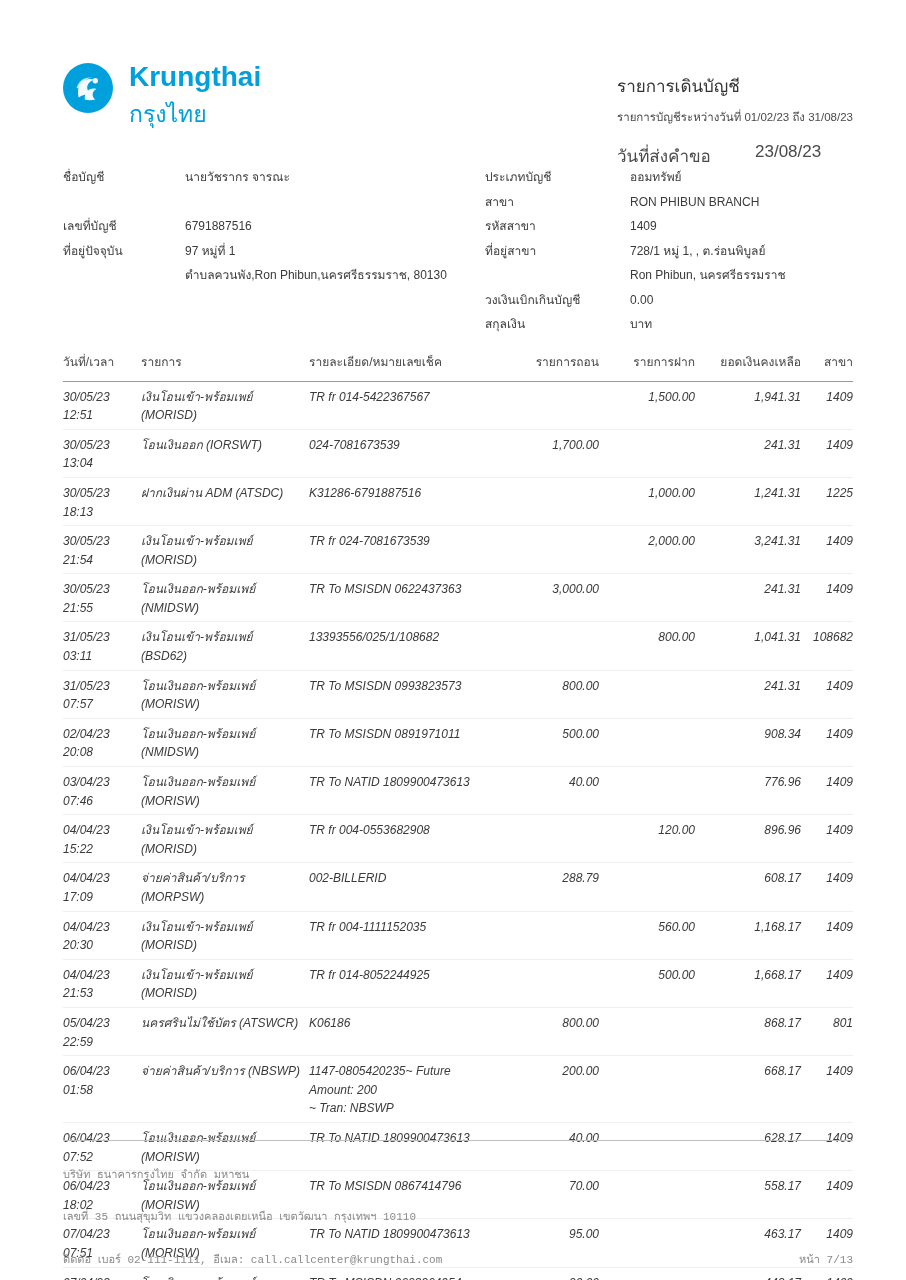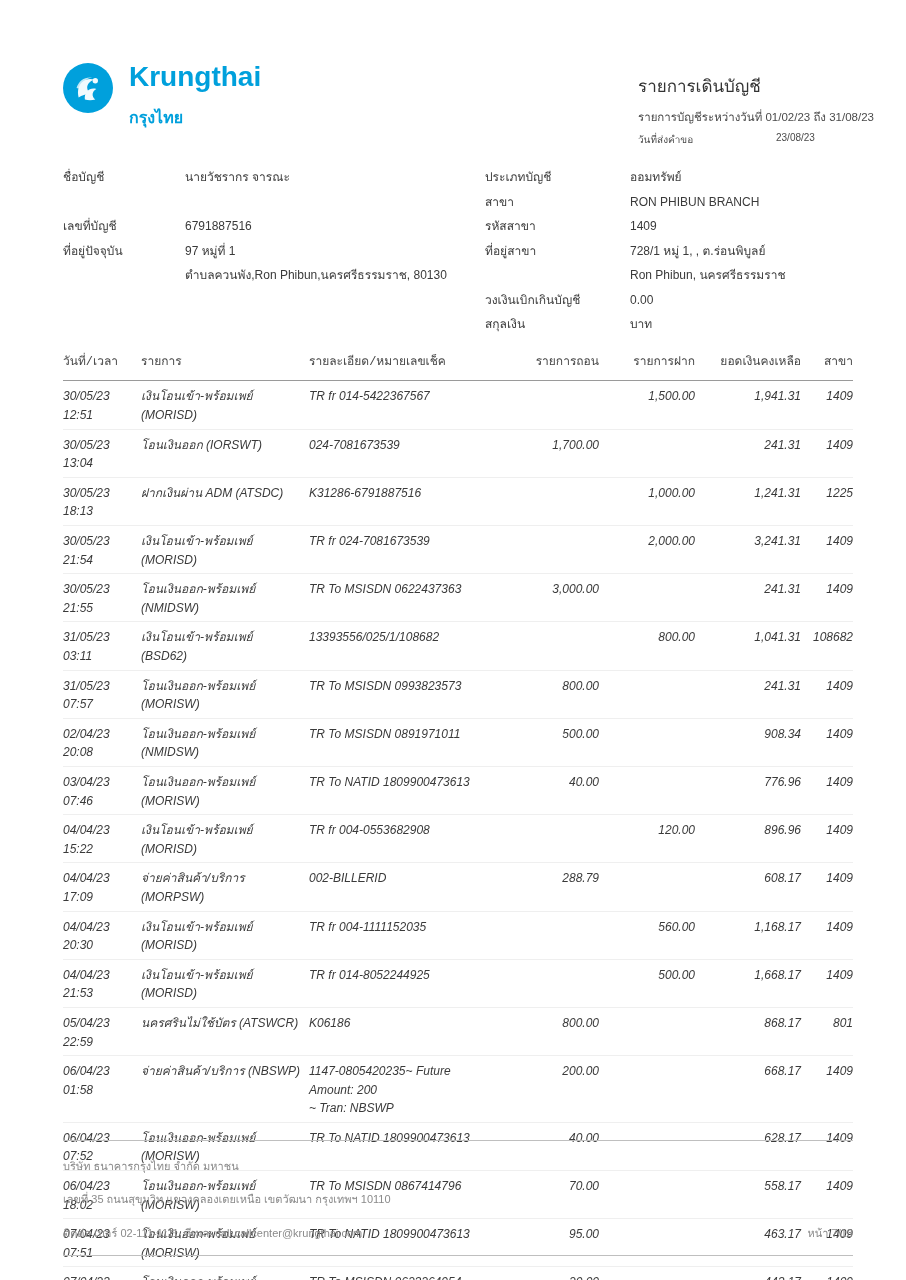--- a/index.html
+++ b/index.html
@@ -3,54 +3,54 @@
 <meta charset="utf-8">
 <style>
   html,body{margin:0;padding:0;background:#fff;}
   body{font-family:"Liberation Sans","DejaVu Sans",sans-serif;color:#3a3a3a;}
   .page{position:relative;width:906px;height:1280px;background:#fff;overflow:hidden;box-sizing:border-box;padding:63px 53px 0 63px;}
 
   
   .brand{display:flex;align-items:flex-start;gap:16px;}
   .brand-logo{width:50px;height:50px;flex:0 0 auto;}
   .brand-text .en{font-size:28px;font-weight:bold;letter-spacing:0;line-height:1.0;}
-  .brand-text .th{font-size:16px;font-weight:bold;line-height:1.15;margin-top:18px;}
-
-  .stmt-head{position:absolute;left:638px;top:72px;width:250px;}
+  .brand-text .th{font-size:23px;font-weight:normal;line-height:1.15;margin-top:10px;}
+
+  .stmt-head{position:absolute;left:617px;top:72px;width:250px;}
   .stmt-head .title{font-size:17px;color:#333;margin-bottom:10px;}
   .stmt-head .sub{font-size:11.5px;color:#4a4a4a;line-height:1.4;}
-  .stmt-head .req{display:flex;font-size:10px;color:#4a4a4a;margin-top:7px;}
+  .stmt-head .req{display:flex;font-size:17px;color:#4a4a4a;margin-top:17px;}
   .stmt-head .req .lbl{width:138px;flex:0 0 auto;}
 
   
   .acct{display:flex;margin-top:42px;font-size:12px;}
   .acct .col-left{width:422px;flex:0 0 auto;}
   .acct .col-right{flex:1;}
   .info-row{display:flex;min-height:24.5px;align-items:flex-start;line-height:1.45;}
   .col-left .info-row .lbl{width:122px;flex:0 0 auto;}
   .col-right .info-row .lbl{width:145px;flex:0 0 auto;}
   .info-row .val{flex:1;}
 
   
   .txn{margin-top:14px;}
   .txn-header{display:grid;grid-template-columns:78px 168px 196px 94px 96px 106px 52px;
-    font-size:12px;color:#444;padding-bottom:10px;border-bottom:1px solid #9a9a9a;font-family:Liberation Mono, monospace;}
+    font-size:12px;color:#444;padding-bottom:10px;border-bottom:1px solid #9a9a9a;}
   .txn-header .h{line-height:1.3;}
   .txn-header .h.num{text-align:right;}
   .txn-row{display:grid;grid-template-columns:78px 168px 196px 94px 96px 106px 52px;
     font-size:12px;line-height:1.55;padding:6px 0 4px 0;border-bottom:1px solid #efefef;min-height:35px;box-sizing:border-box;font-style:italic;}
   .txn-row .c{padding-right:8px;}
   .txn-row .c.num{text-align:right;padding-right:0;}
   .txn-row .l2{display:block;}
   .txn-row .l2:empty{display:none;}
 
   
   .footer{position:absolute;left:63px;right:53px;top:1140px;color:#8a8a8a;font-size:11px;}
   .footer .rule{border-top:1px solid #bfbfbf;height:0;}
-  .footer .line{margin-top:18px;line-height:1.4;}
+  .footer .line{margin-top:27px;line-height:1.4;font-family:Liberation Mono, monospace;}
   .footer .last{display:flex;justify-content:space-between;align-items:baseline;gap:9px;}
   .footer .rule.bottom{margin-top:14px;}
 </style>
 </head>
 <body>
 
 <div class="page">
 
   <div class="brand">
     <svg class="brand-logo" viewBox="0 0 48 48" aria-hidden="true">

